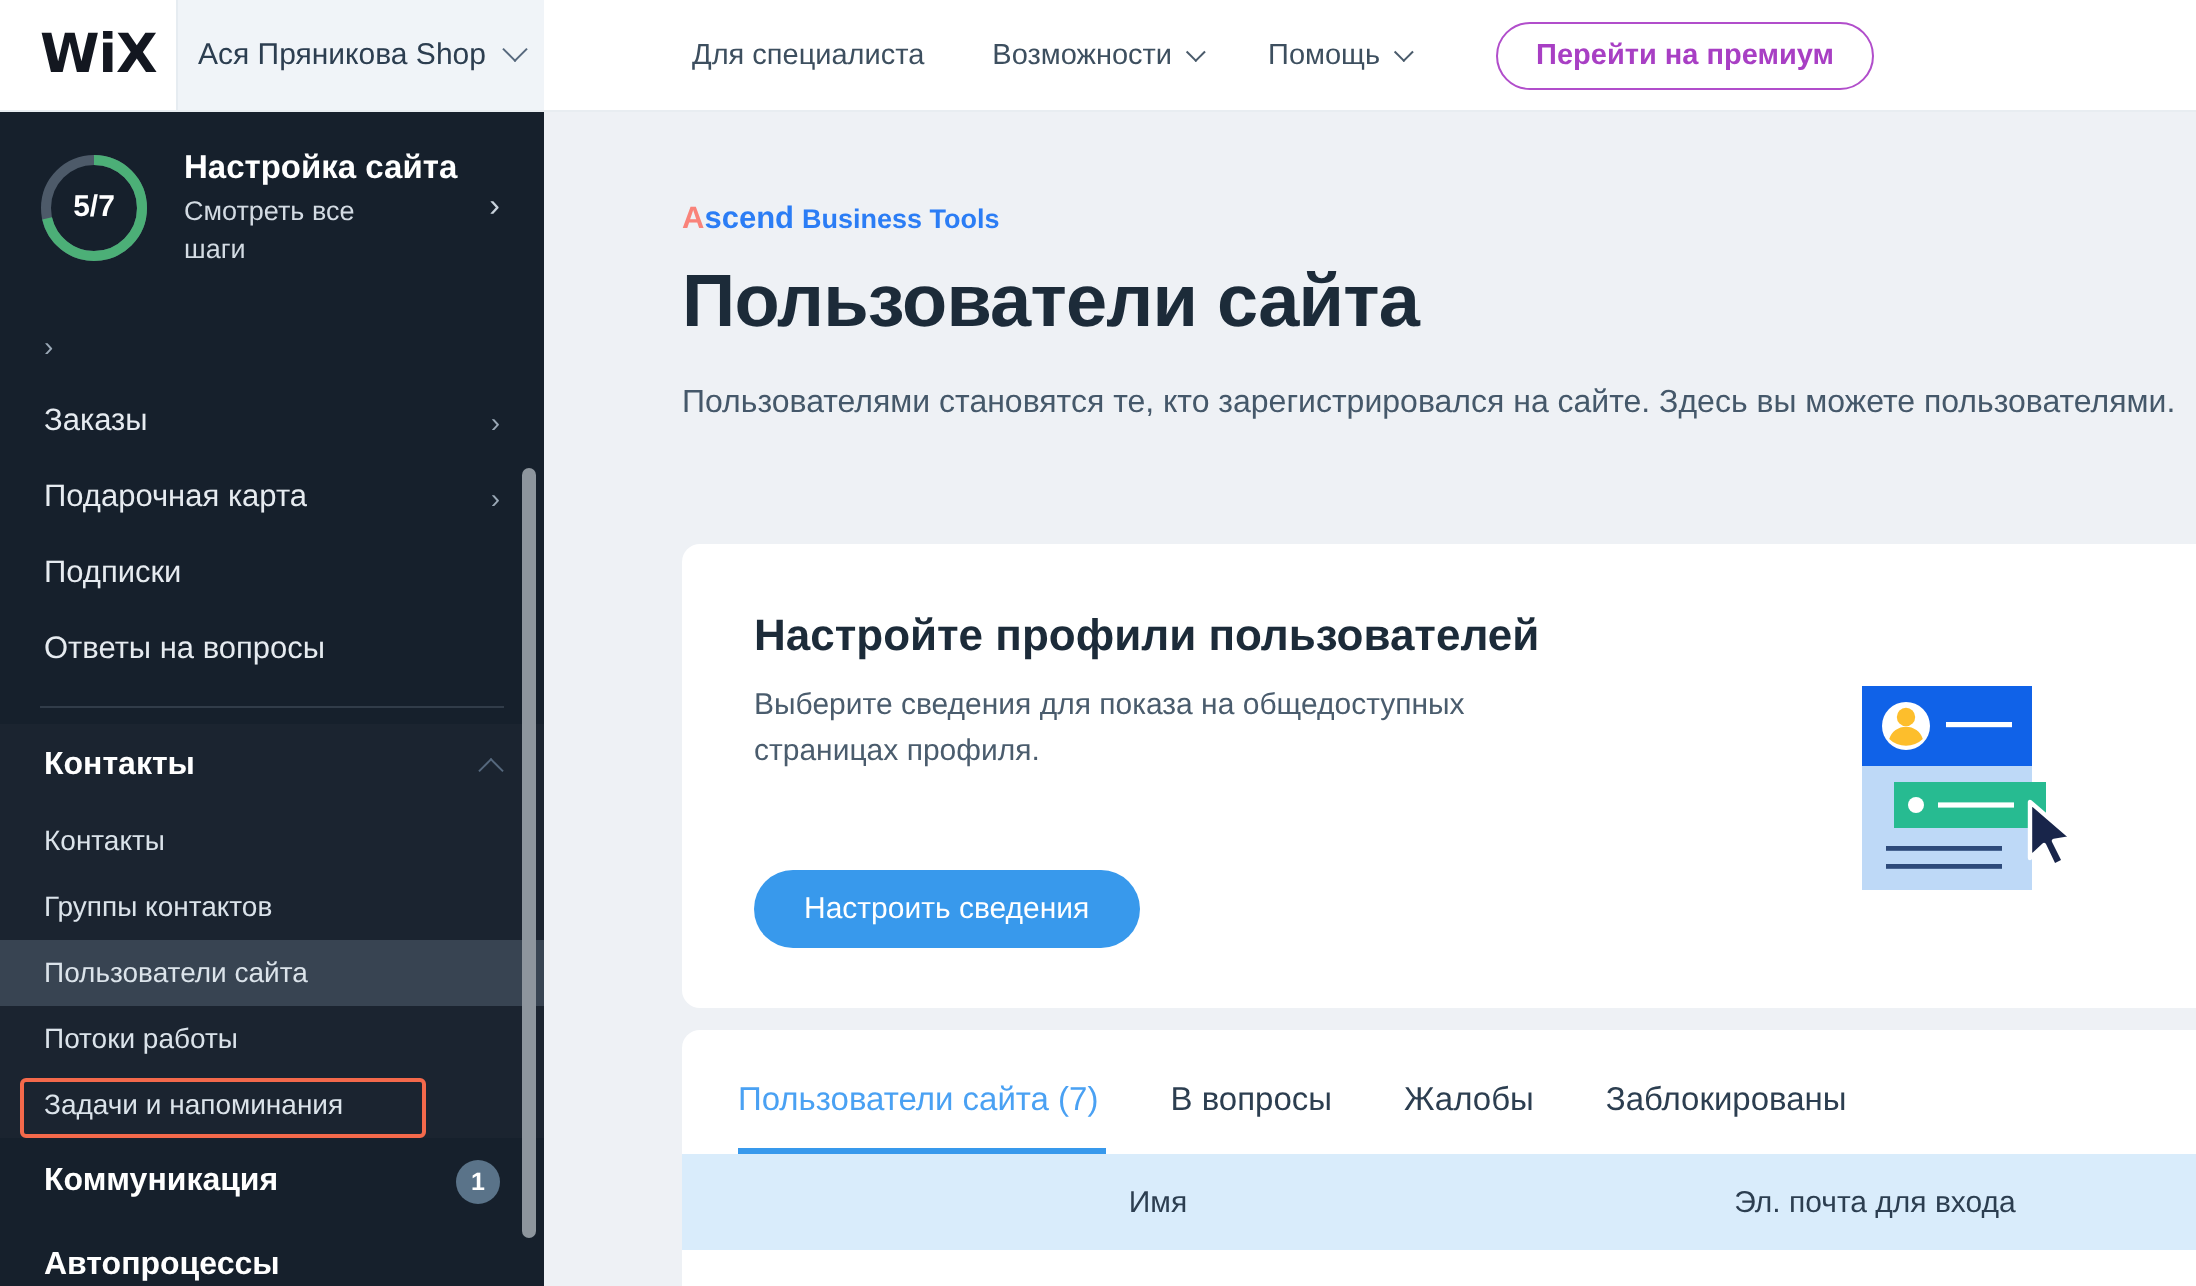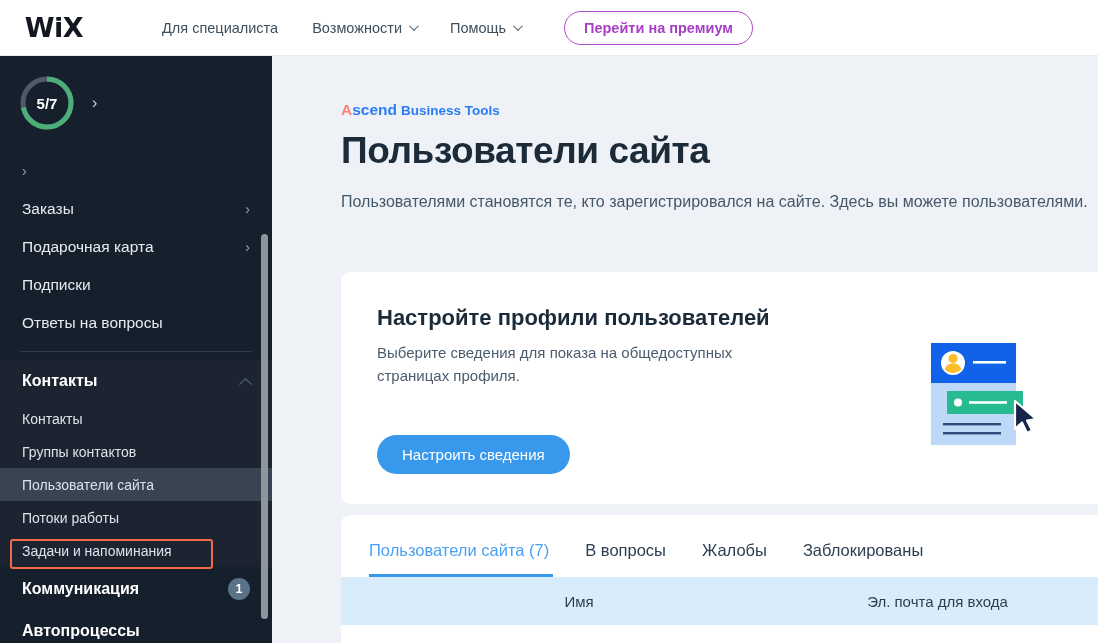--- a/index.html
+++ b/index.html
@@ -10,21 +10,21 @@
     background: #eef1f5;
   }
 
   
   #topbar {
     position: absolute; left: 0; top: 0; width: 1098px; height: 56px;
     background: #ffffff; display: flex; align-items: stretch;
     border-bottom: 1px solid #e8edf1;
   }
   #wix-logo-cell {
-    width: 88px; display: flex; align-items: center; justify-content: center;
+    width: 88px; display: flex; align-items: center; 
     background: #ffffff;
     padding-left: 20px;
   }
   .wix-word {
     font-family: "DejaVu Sans", sans-serif;
     font-size: 27px; font-weight: 700; letter-spacing: -0.5px;
     color: #131720;
   }
   #site-selector {
     width: 184px; background: #f0f4f8; border-left: 1px solid #e6ecf1;
@@ -174,20 +174,24 @@
   }
   .th-name { width: 420px; text-align: center; }
   .th-email { flex: 1; text-align: center; padding-right: 20px; }
 </style>
 </head>
 <body>
 
 <div id="topbar">
   <div id="wix-logo-cell">
     <span class="wix-word">WiX</span>
+  </div>
+  <div id="site-selector">
+    <span id="site-name">Ася Пряникова Shop</span>
+    <span class="chev"></span>
   </div>
   <div id="topnav">
     <div class="topnav-item">
       <span>Для специалиста</span>
     </div>
     <div class="topnav-item">
       <span>Возможности</span>
       <span class="chev-sm"></span>
     </div>
     <div class="topnav-item">
@@ -200,20 +204,24 @@
 
 <div id="sidebar">
 
   <div id="setup-block">
     <div id="progress-ring">
       <svg width="58" height="58" viewBox="0 0 58 58">
         <circle cx="29" cy="29" r="24" fill="none" stroke="#4d5a69" stroke-width="5"></circle>
         <circle cx="29" cy="29" r="24" fill="none" stroke="#4caf77" stroke-width="5" stroke-linecap="butt" stroke-dasharray="107.7 150.8" transform="rotate(-90 29 29)"></circle>
       </svg>
       <div id="progress-label">5/7</div>
+    </div>
+    <div id="setup-text">
+      <div id="setup-title">Настройка сайта</div>
+      <div id="setup-sub">Смотреть все шаги</div>
     </div>
     <div id="setup-arrow">›</div>
   </div>
 
   <div class="nav-list">
     <div class="nav-item">
       <span class="arrow">›</span>
     </div>
     <div class="nav-item">
       <span class="lbl">Заказы</span>

